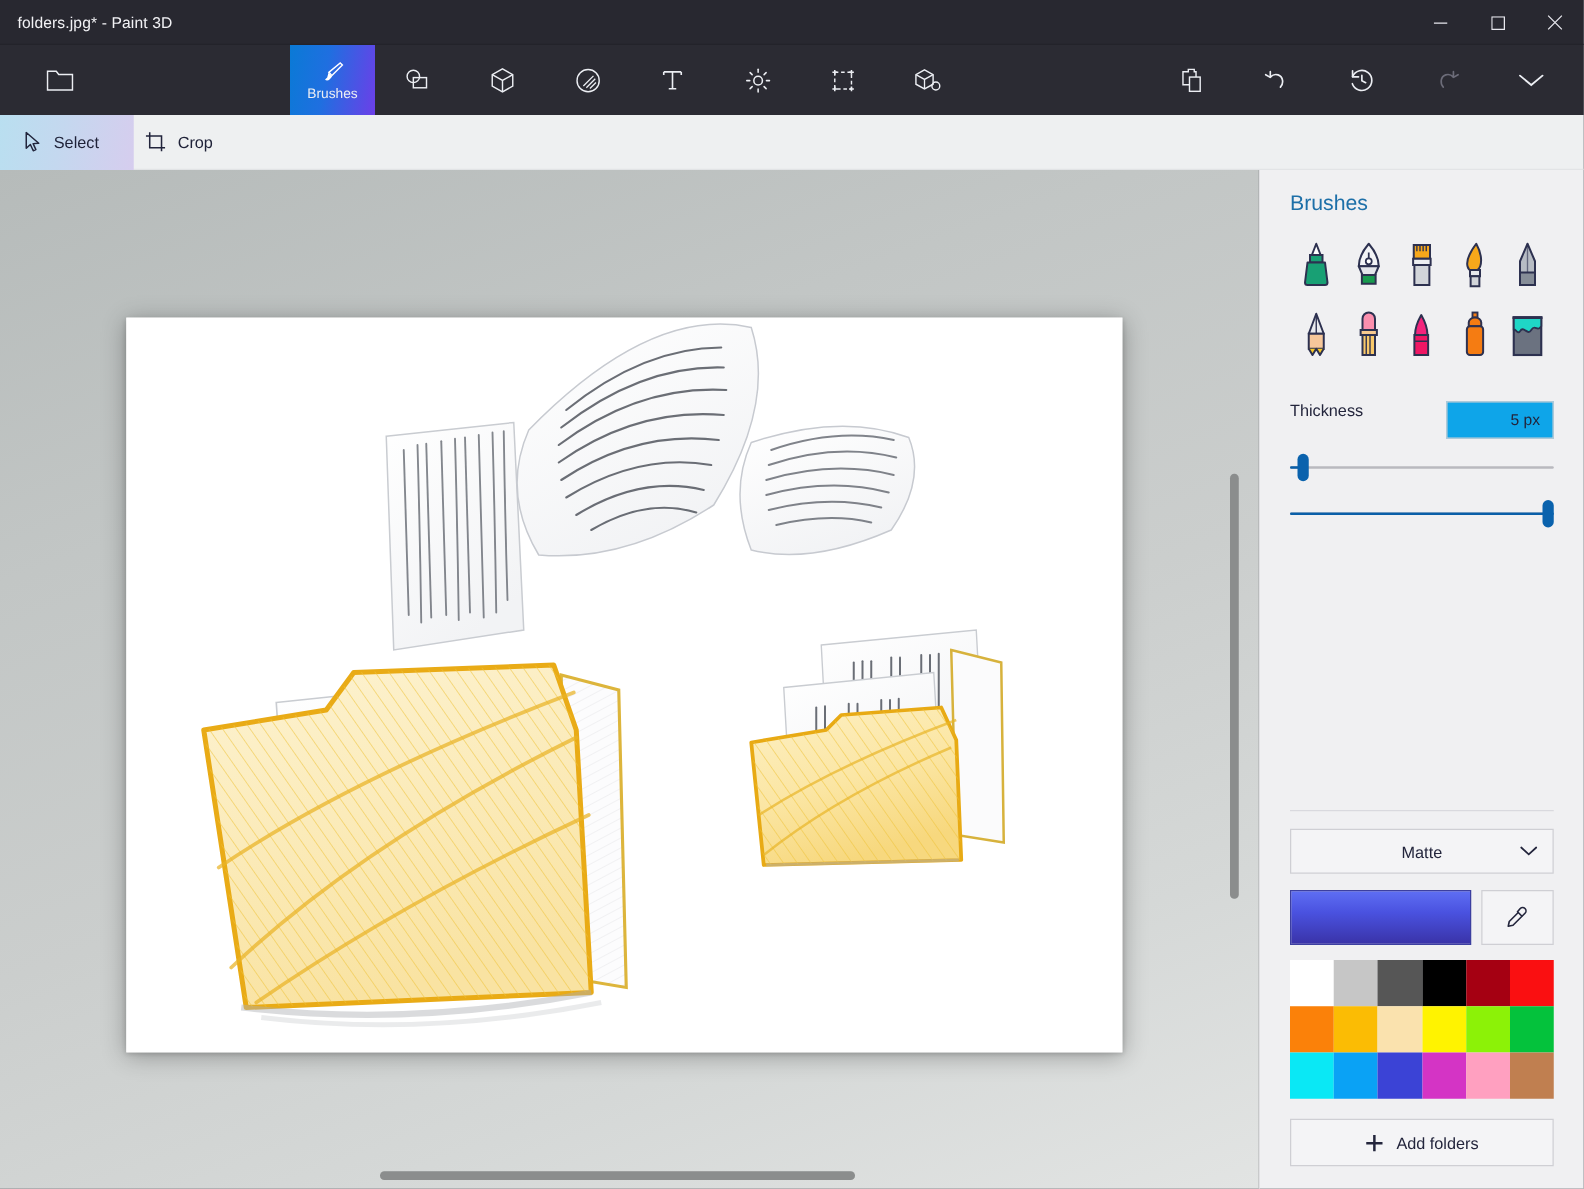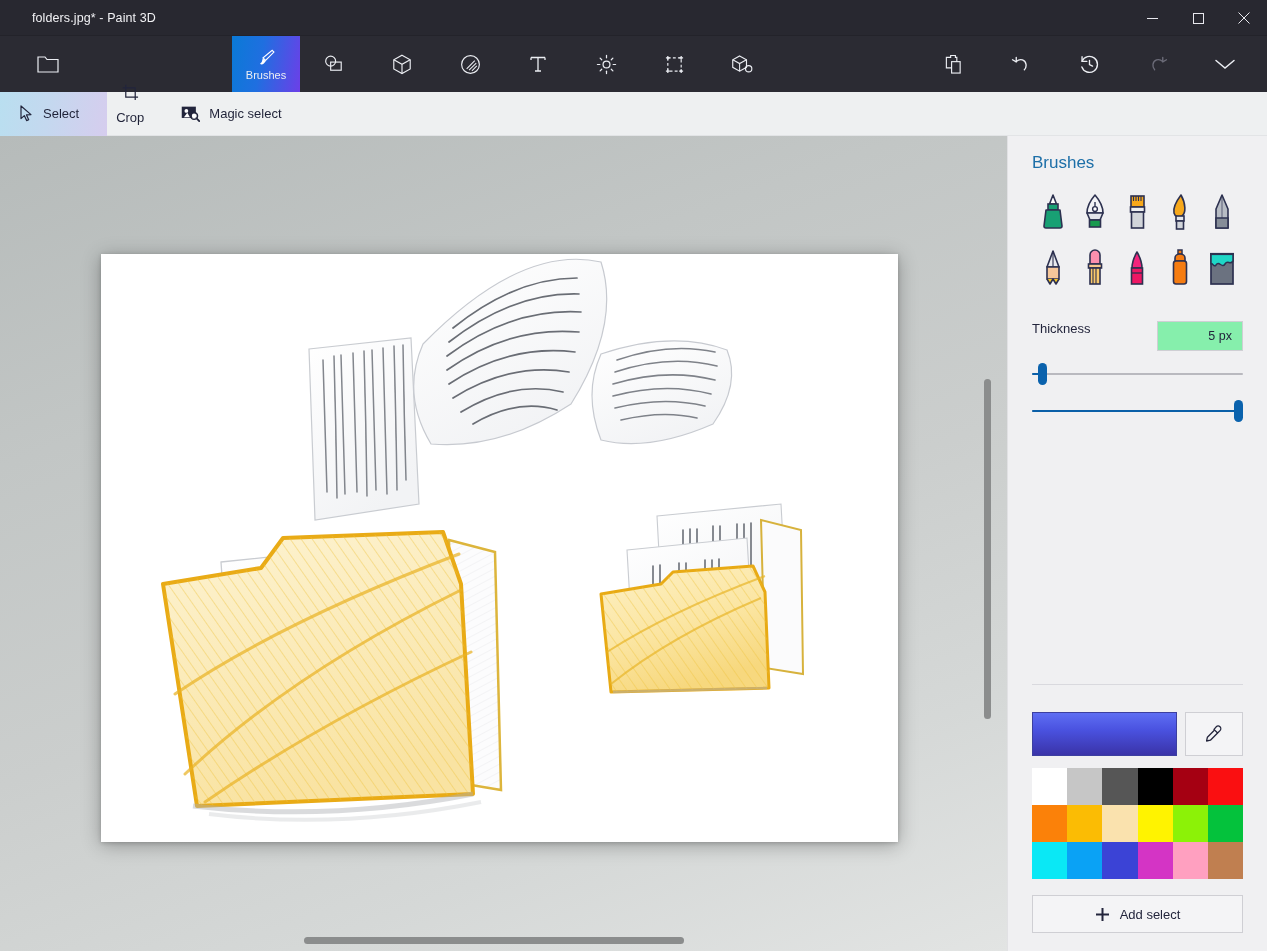--- a/index.html
+++ b/index.html
@@ -20,21 +20,21 @@
   .titlebar {
     height: 36px; min-height: 36px;
     background: #282830;
     display: flex; align-items: center;
     position: relative;
     border-bottom: 1px solid #23232a;
   }
   .title-text {
     color: #f2f2f5;
     font-size: 12.5px;
-    padding-left: 32px;
+    padding-left: 14px;
     letter-spacing: .1px;
     white-space: nowrap;
     text-align: center;
   }
   .win-controls { position: absolute; right: 0; top: 0; height: 36px; display: flex; }
   .win-btn {
     width: 46px; height: 36px;
     display: flex; align-items: center; justify-content: center;
     color: #e8e8ee;
   }
@@ -170,21 +170,21 @@
   }
   .brush-cell svg { display: block; }
 
   .field-row {
     display: flex; align-items: flex-start; justify-content: space-between;
     margin-top: 6px;
   }
   .field-label { font-size: 13px; color: #23253c; }
   .field-box {
     width: 86px; height: 30px;
-    background: #86efac; border: 1px solid #cfcfd4;
+    background: #0ea5e9; border: 1px solid #cfcfd4;
     font-size: 12.5px; color: #23253c;
     display: flex; align-items: center; justify-content: flex-end;
     padding-right: 10px;
   }
   .pslider { position: relative; height: 28px; margin-top: 9px; display: flex; align-items: center; }
   .ptrack-off { position: absolute; left: 0; right: 0; height: 2.5px; background: #b9b9bf; border-radius: 2px; }
   .ptrack-on { position: absolute; left: 0; height: 2.5px; background: #0a5fa8; border-radius: 2px; }
   .pthumb {
     position: absolute; width: 9px; height: 22px;
     border-radius: 5px; background: #0a62ad;
@@ -375,39 +375,28 @@
   <div class="subbar">
     <div class="sel-highlight"></div>
 
     <div class="sb-item" style="margin-left:6px;">
       <svg width="14" height="17" viewBox="0 0 14 17">
         <path d="M1 1 L1 13.6 L4.3 10.6 L6.6 15.6 L8.7 14.7 L6.5 9.9 L11 9.6 Z" fill="none" stroke="#22253c" stroke-width="1.2" stroke-linejoin="round"></path>
       </svg>
       <span>Select</span>
     </div>
 
-    <div class="sb-item" style="margin-left:9px;flex-direction:column;">
+    <div class="sb-item" style="margin-left:9px;">
       <svg width="17" height="17" viewBox="0 0 18 18">
         <path d="M4 0.8 L4 14 L17 14" fill="none" stroke="#22253c" stroke-width="1.3"></path>
         <path d="M0.8 4 L14 4 L14 17" fill="none" stroke="#22253c" stroke-width="1.3"></path>
       </svg>
       <span>Crop</span>
     </div>
 
-    <div class="sb-item" style="margin-left:9px;">
-      <svg width="19" height="16" viewBox="0 0 20 17">
-        <rect x="0.7" y="0.7" width="15" height="12" fill="#22253c"></rect>
-        <circle cx="5.6" cy="5.2" r="2" fill="#ffffff"></circle>
-        <path d="M3 12 L6.6 7.2 L9.4 12 Z" fill="#ffffff"></path>
-        <circle cx="13.8" cy="10.5" r="3.6" fill="none" stroke="#22253c" stroke-width="1.7"></circle>
-        <circle cx="13.8" cy="10.5" r="2.4" fill="#ffffff"></circle>
-        <path d="M16.5 13.2 L19.3 16" stroke="#22253c" stroke-width="1.9" stroke-linecap="round"></path>
-      </svg>
-      <span>Magic select</span>
-    </div>
 
   </div>
 
   <div class="body">
 
     <div class="canvasarea">
       <div class="canvas-shadowbox">
         <svg viewBox="0 0 797 588" preserveAspectRatio="none">
           <defs>
             <linearGradient id="fy" x1="0" y1="0" x2="0.4" y2="1">
@@ -665,20 +654,28 @@
 
       <div class="pslider">
         <div class="ptrack-off"></div>
         <div class="ptrack-on" style="width:100%;"></div>
         <div class="pthumb" style="right:0;"></div>
       </div>
 
       <div class="spacer-flex"></div>
       <div class="divider"></div>
 
+      <div class="dropdown">
+        <span>Matte</span>
+        <span class="chev">
+          <svg width="14" height="9" viewBox="0 0 14 9">
+            <path d="M1 1.5 L7 7 L13 1.5" fill="none" stroke="#23253c" stroke-width="1.4" stroke-linecap="round"></path>
+          </svg>
+        </span>
+      </div>
 
       <div class="colorrow">
         <div class="curcolor"></div>
         <div class="eyedrop">
           <svg width="20" height="20" viewBox="0 0 20 20">
             <path d="M12.2 2.8 A2.6 2.6 0 0 1 16 6.6 L13.6 9 L10 5.4 Z" fill="none" stroke="#23253c" stroke-width="1.3" stroke-linejoin="round"></path>
             <path d="M10.6 6 L3.4 13.2 L2.6 17 L6.4 16.2 L13.6 9" fill="none" stroke="#23253c" stroke-width="1.3" stroke-linejoin="round"></path>
           </svg>
         </div>
       </div>
@@ -701,17 +698,17 @@
         <div class="sw" style="background:#3b43d6;"></div>
         <div class="sw" style="background:#d434c5;"></div>
         <div class="sw" style="background:#ffa0c0;"></div>
         <div class="sw" style="background:#c07f50;"></div>
       </div>
 
       <div class="addcolour">
         <svg width="15" height="15" viewBox="0 0 15 15">
           <path d="M7.5 1 L7.5 14 M1 7.5 L14 7.5" stroke="#23253c" stroke-width="2"></path>
         </svg>
-        <span>Add select</span>
+        <span>Add folders</span>
       </div>
     </div>
   </div>
 </div>
 
 </body></html>

